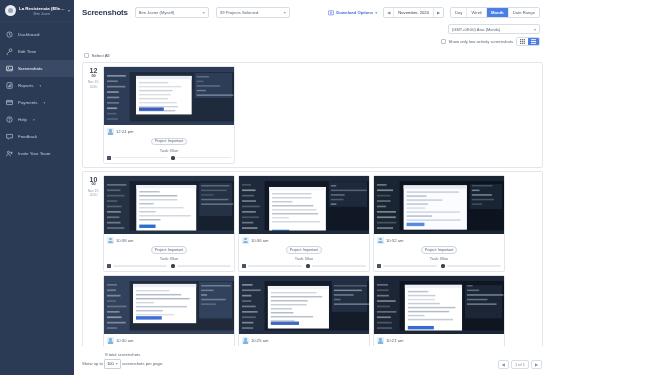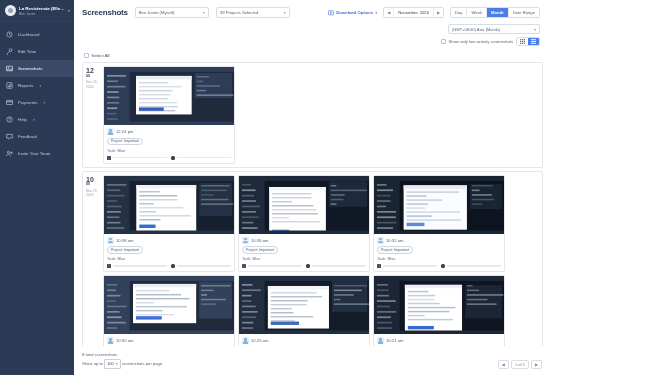--- a/index.html
+++ b/index.html
@@ -3,21 +3,21 @@
 <meta charset="utf-8">
 <style>
   * { box-sizing: border-box; margin: 0; padding: 0; }
   html, body {
     width: 670px; height: 375px;
     font-family: "Liberation Sans", sans-serif;
     font-size: 5px;
     background: #ffffff;
     overflow: hidden;
   }
-  .app { display: flex; width: 548px; height: 375px; }
+  .app { display: flex; width: 548px; height: 375px; text-align: center; }
 
   
   .sidebar {
     width: 74px; height: 375px;
     background: #2b3a55;
     color: #c3cbd9;
     flex: 0 0 74px;
     position: relative;
   }
   .org {

